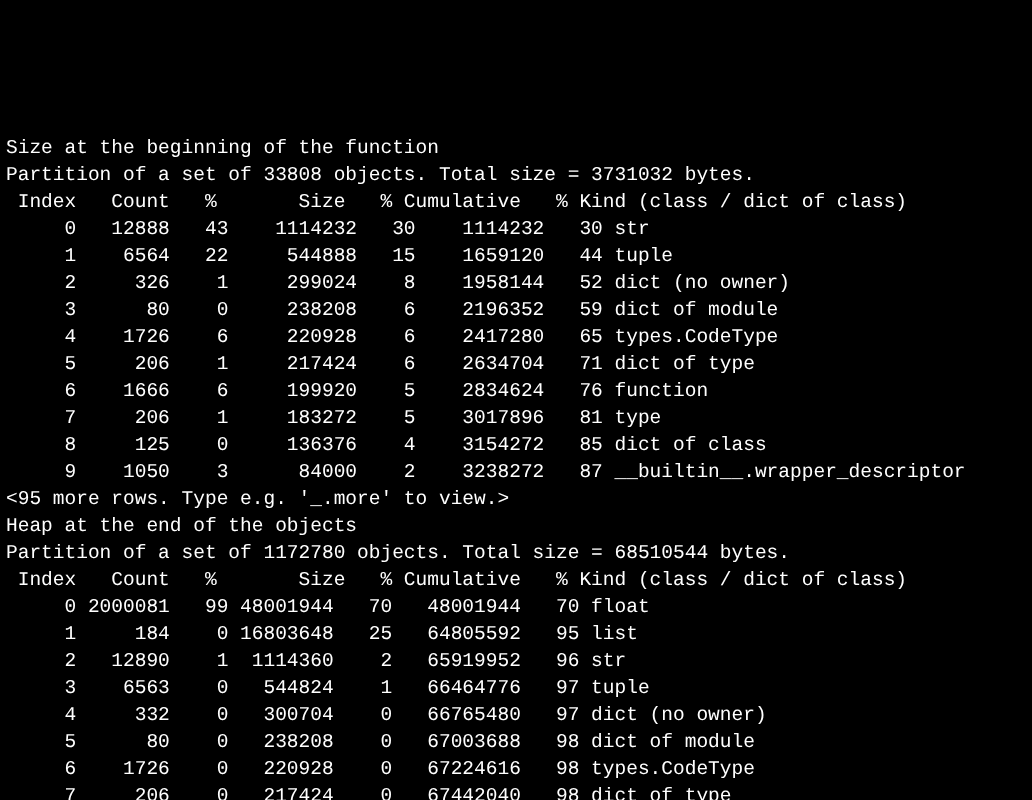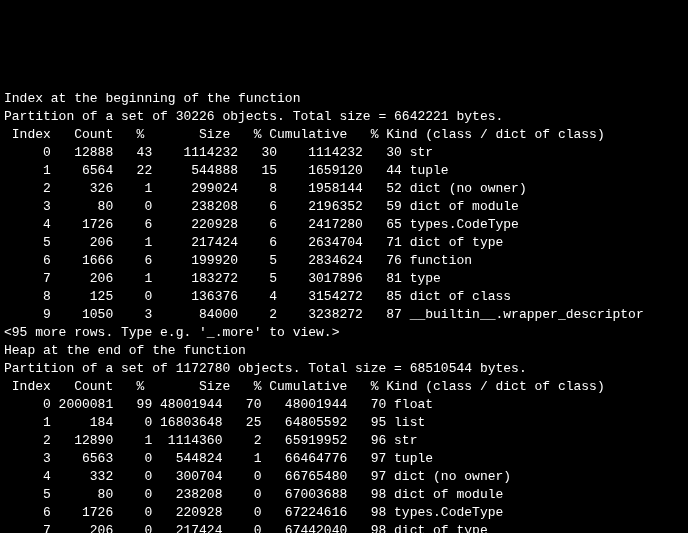--- a/index.html
+++ b/index.html
@@ -17,35 +17,35 @@
   }
   .content {
     padding: 0 4px;
   }
 </style>
 </head>
 <body>
 
 
 <div class="content">
-<span>Index at the beginning of the function</span>
-<span>Partition of a set of 30226 objects. Total size = 6642221 bytes.</span>
+<span>Size at the beginning of the function</span>
+<span>Partition of a set of 33808 objects. Total size = 3731032 bytes.</span>
 <span> Index   Count   %       Size   % Cumulative   % Kind (class / dict of class)</span>
 <span id="rows0">     0   12888   43    1114232   30    1114232   30 str
      1    6564   22     544888   15    1659120   44 tuple
      2     326    1     299024    8    1958144   52 dict (no owner)
      3      80    0     238208    6    2196352   59 dict of module
      4    1726    6     220928    6    2417280   65 types.CodeType
      5     206    1     217424    6    2634704   71 dict of type
      6    1666    6     199920    5    2834624   76 function
      7     206    1     183272    5    3017896   81 type
      8     125    0     136376    4    3154272   85 dict of class
      9    1050    3      84000    2    3238272   87 __builtin__.wrapper_descriptor</span>
 <span>&lt;95 more rows. Type e.g. '_.more' to view.&gt;</span>
-<span>Heap at the end of the function</span>
+<span>Heap at the end of the objects</span>
 <span>Partition of a set of 1172780 objects. Total size = 68510544 bytes.</span>
 <span> Index   Count   %       Size   % Cumulative   % Kind (class / dict of class)</span>
 <span id="rows1">     0 2000081   99 48001944   70   48001944   70 float
      1     184    0 16803648   25   64805592   95 list
      2   12890    1  1114360    2   65919952   96 str
      3    6563    0   544824    1   66464776   97 tuple
      4     332    0   300704    0   66765480   97 dict (no owner)
      5      80    0   238208    0   67003688   98 dict of module
      6    1726    0   220928    0   67224616   98 types.CodeType
      7     206    0   217424    0   67442040   98 dict of type

